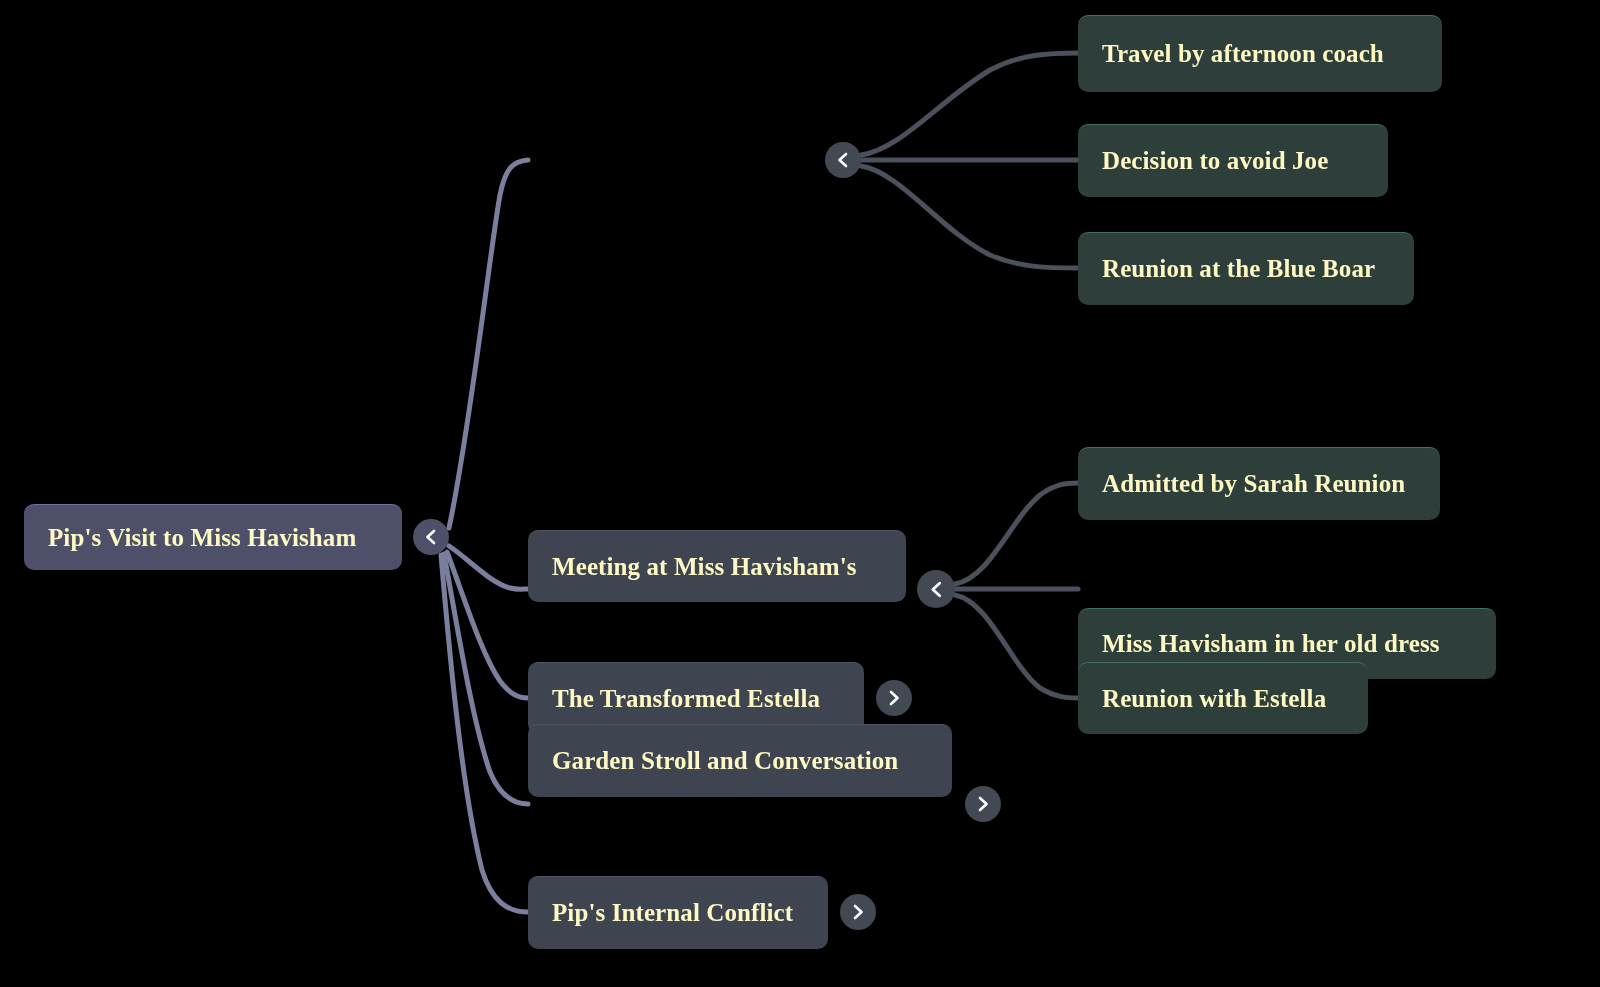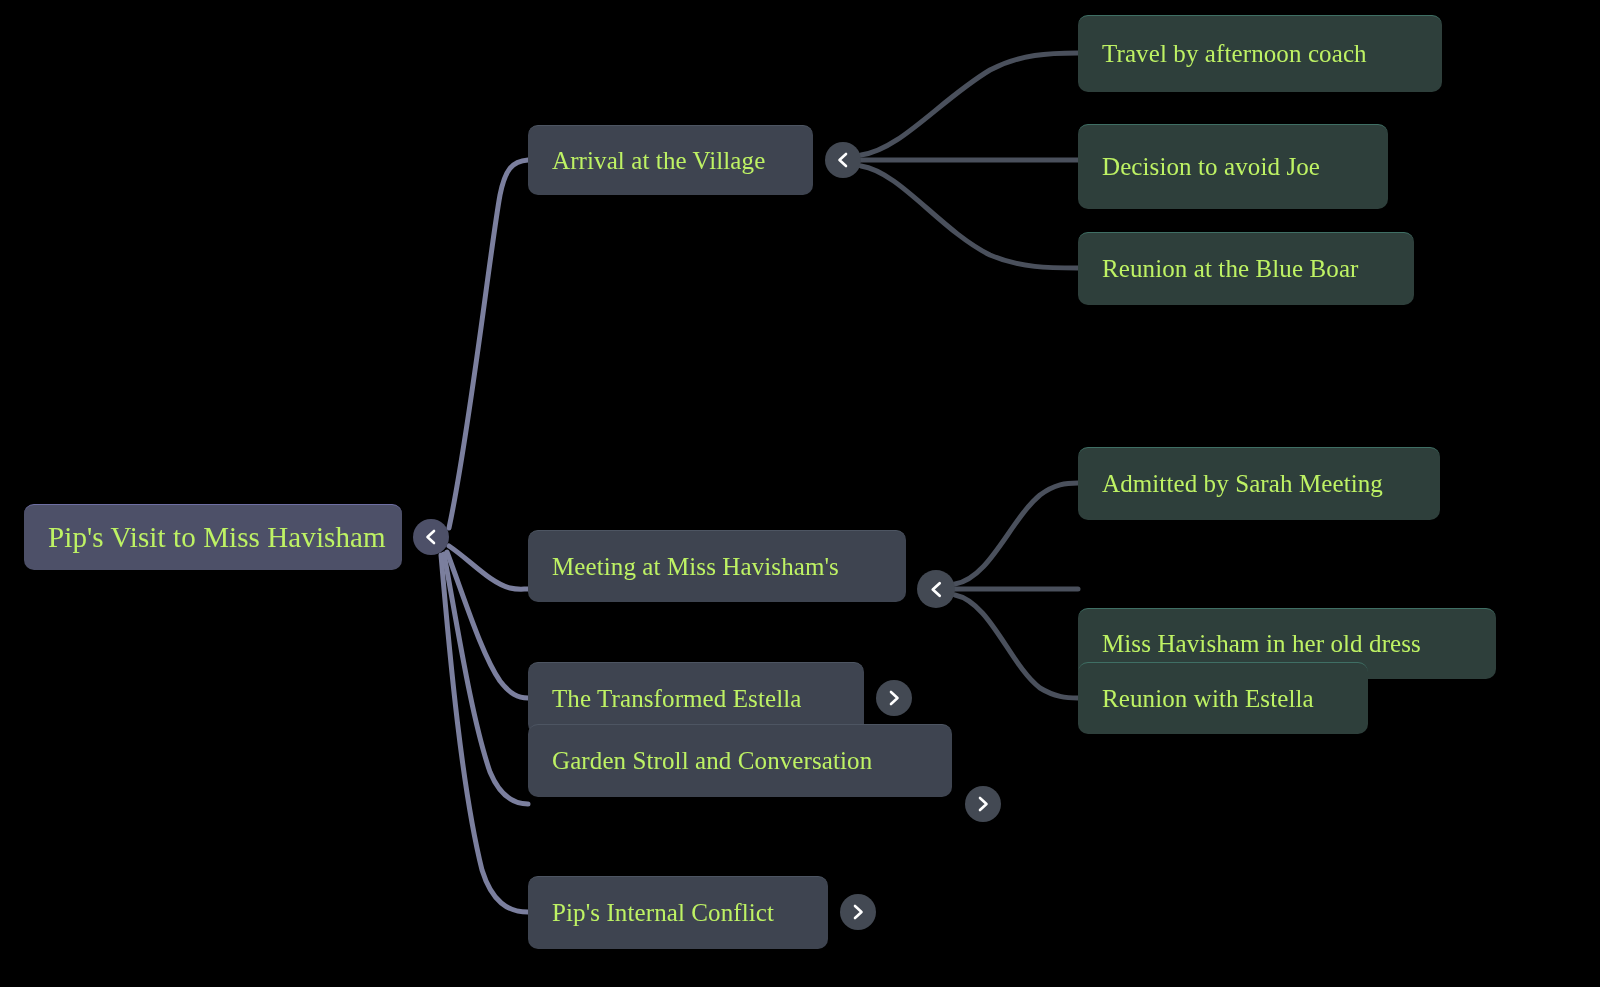--- a/index.html
+++ b/index.html
@@ -22,29 +22,30 @@
     width: 1600px;
     height: 987px;
     pointer-events: none;
   }
   .node {
     position: absolute;
     box-sizing: border-box;
     display: flex;
     align-items: center;
     border-radius: 10px;
-    color: #bef264;
+    color: #fef9c3;
     white-space: nowrap;
     padding: 0 24px;
     letter-spacing: 0.1px;
+    font-weight: bold;
   }
   .node.root {
     background: #4d5068;
     border-top: 1.5px solid #6e6fa3;
-    font-size: 29px;
+    font-size: 25px;
   }
   .node.lvl2 {
     background: #3e4450;
     border-top: 1.5px solid #4d5562;
     font-size: 25px;
   }
   .node.lvl3 {
     background: #2e3f3b;
     border-top: 1.5px solid #3f6f64;
     font-size: 25px;
@@ -97,50 +98,47 @@
 
   <div class="node root" style="left:24px; top:504px; width:378px; height:66px;">
     <span>Pip's Visit to Miss Havisham</span>
   </div>
   <div class="marker root-m" style="left:413px; top:519px; width:36px; height:36px;">
     <svg width="18" height="18" viewBox="0 0 18 18">
       <path d="M 12 3 L 5.5 9 L 12 15" fill="none" stroke="#ffffff" stroke-width="2.6" stroke-linecap="round" stroke-linejoin="round"></path>
     </svg>
   </div>
 
-  <div class="node lvl2" style="left:528px; top:125px; width:285px; height:70px;">
-    <span>Arrival at the Village</span>
-  </div>
   <div class="marker lvl2-m" style="left:825px; top:142px; width:36px; height:36px;">
     <svg width="18" height="18" viewBox="0 0 18 18">
       <path d="M 12 3 L 5.5 9 L 12 15" fill="none" stroke="#ffffff" stroke-width="2.6" stroke-linecap="round" stroke-linejoin="round"></path>
     </svg>
   </div>
 
   <div class="node lvl3" style="left:1078px; top:15px; width:364px; height:77px;">
     <span>Travel by afternoon coach</span>
   </div>
-  <div class="node lvl3" style="left:1078px; top:124px; width:310px; height:85px;">
+  <div class="node lvl3" style="left:1078px; top:124px; width:310px; height:73px;">
     <span>Decision to avoid Joe</span>
   </div>
   <div class="node lvl3" style="left:1078px; top:232px; width:336px; height:73px;">
     <span>Reunion at the Blue Boar</span>
   </div>
 
   <div class="node lvl2" style="left:528px; top:530px; width:378px; height:72px;">
     <span>Meeting at Miss Havisham's</span>
   </div>
   <div class="marker lvl2-m" style="left:917px; top:570px; width:38px; height:38px;">
     <svg width="19" height="19" viewBox="0 0 18 18">
       <path d="M 12 3 L 5.5 9 L 12 15" fill="none" stroke="#ffffff" stroke-width="2.6" stroke-linecap="round" stroke-linejoin="round"></path>
     </svg>
   </div>
 
   <div class="node lvl3" style="left:1078px; top:447px; width:362px; height:73px;">
-    <span>Admitted by Sarah Meeting</span>
+    <span>Admitted by Sarah Reunion</span>
   </div>
   <div class="node lvl3" style="left:1078px; top:560px; width:418px; height:71px;margin-top:48px;">
     <span>Miss Havisham in her old dress</span>
   </div>
   <div class="node lvl3" style="left:1078px; top:662px; width:290px; height:72px;">
     <span>Reunion with Estella</span>
   </div>
 
   <div class="node lvl2" style="left:528px; top:662px; width:336px; height:72px;">
     <span>The Transformed Estella</span>

